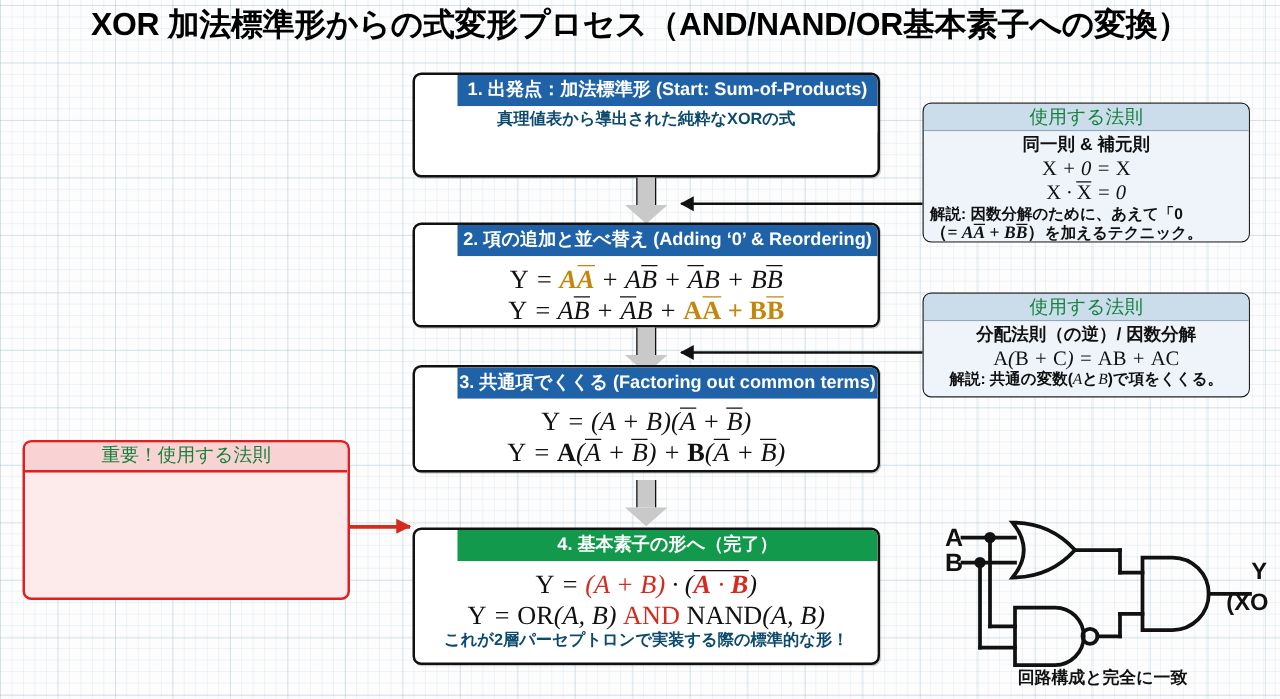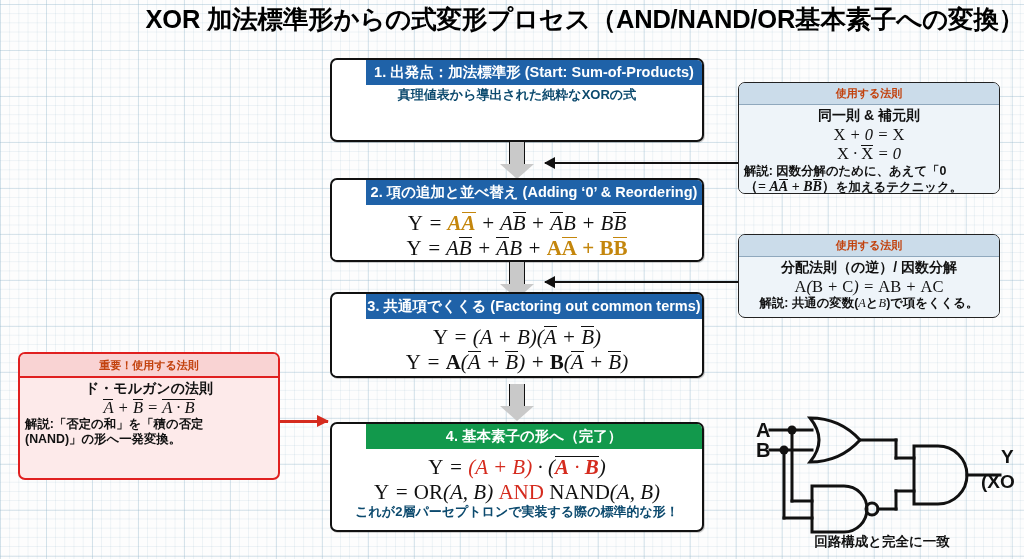--- a/index.html
+++ b/index.html
@@ -28,21 +28,21 @@
       linear-gradient(to bottom, rgba(150,185,205,0.16) 1px, transparent 1px);
     background-size: 46px 46px, 46px 46px, 9.2px 9.2px, 9.2px 9.2px;
     background-position: 0 4px, 0 4px, 0 4px, 0 4px;
   }
 
   
   #page-title {
     position: absolute;
     left: 0; top: 2px;
     width: 1024px;
-    text-align: right;
+    text-align: center;
     font-size: 25.5px;
     font-weight: bold;
     color: #000000;
     letter-spacing: -0.2px;
     white-space: nowrap;
   }
 
   
   .step-card {
     position: absolute;
@@ -106,23 +106,23 @@
     box-sizing: border-box;
     border: 1.6px solid #222222;
     border-radius: 7px;
     background: #eef4f9;
     overflow: hidden;
   }
   .law-head {
     height: 21px;
     line-height: 21px;
     text-align: center;
-    font-size: 11px;
-    font-weight: bold;
-    color: #c2410c;
+    font-size: 15px;
+    font-weight: normal;
+    color: #15803d;
     background: #cbdcea;
     border-bottom: 1px solid #8fa8bd;
   }
   .law-body {
     text-align: center;
     padding: 2px 5px 4px 5px;
     background: #eef4f9;
   }
   .law-title {
     font-size: 14px;
@@ -330,28 +330,20 @@
     <div class="law-expl">
       解説: 共通の変数(<span style="font-family:'Liberation Serif',serif;font-style:italic;font-weight:normal;">A</span>と<span style="font-family:'Liberation Serif',serif;font-style:italic;font-weight:normal;">B</span>)で項をくくる。
     </div>
   </div>
 </div>
 
 <div class="thin-arrow" style="left:545px; top:281px; width:193px;"></div>
 
 <div id="demorgan-card" style="left:18px; top:352px; width:262px; height:128px;">
   <div class="law-head">重要！使用する法則</div>
-  <div class="law-body">
-    <div class="law-title">ド・モルガンの法則</div>
-    <div class="mathline small">
-      <span class="ovl">A</span> + <span class="ovl">B</span> = <span class="ovl">A · B</span>
-    </div>
-    <div class="law-expl" style="text-align:left;">解説:「否定の和」を「積の否定</div>
-    <div class="law-expl" style="text-align:left;">(NAND)」の形へ一発変換。</div>
-  </div>
 </div>
 
 <div class="red-arrow" style="left:280px; top:420px; width:48px;"></div>
 
 <svg id="circuit-figure" viewBox="0 0 268 145">
   <g stroke="#111" stroke-width="3" fill="none" stroke-linecap="square">
 
     <line x1="22" y1="22" x2="64" y2="22"></line>
     <line x1="22" y1="42" x2="64" y2="42"></line>
 

